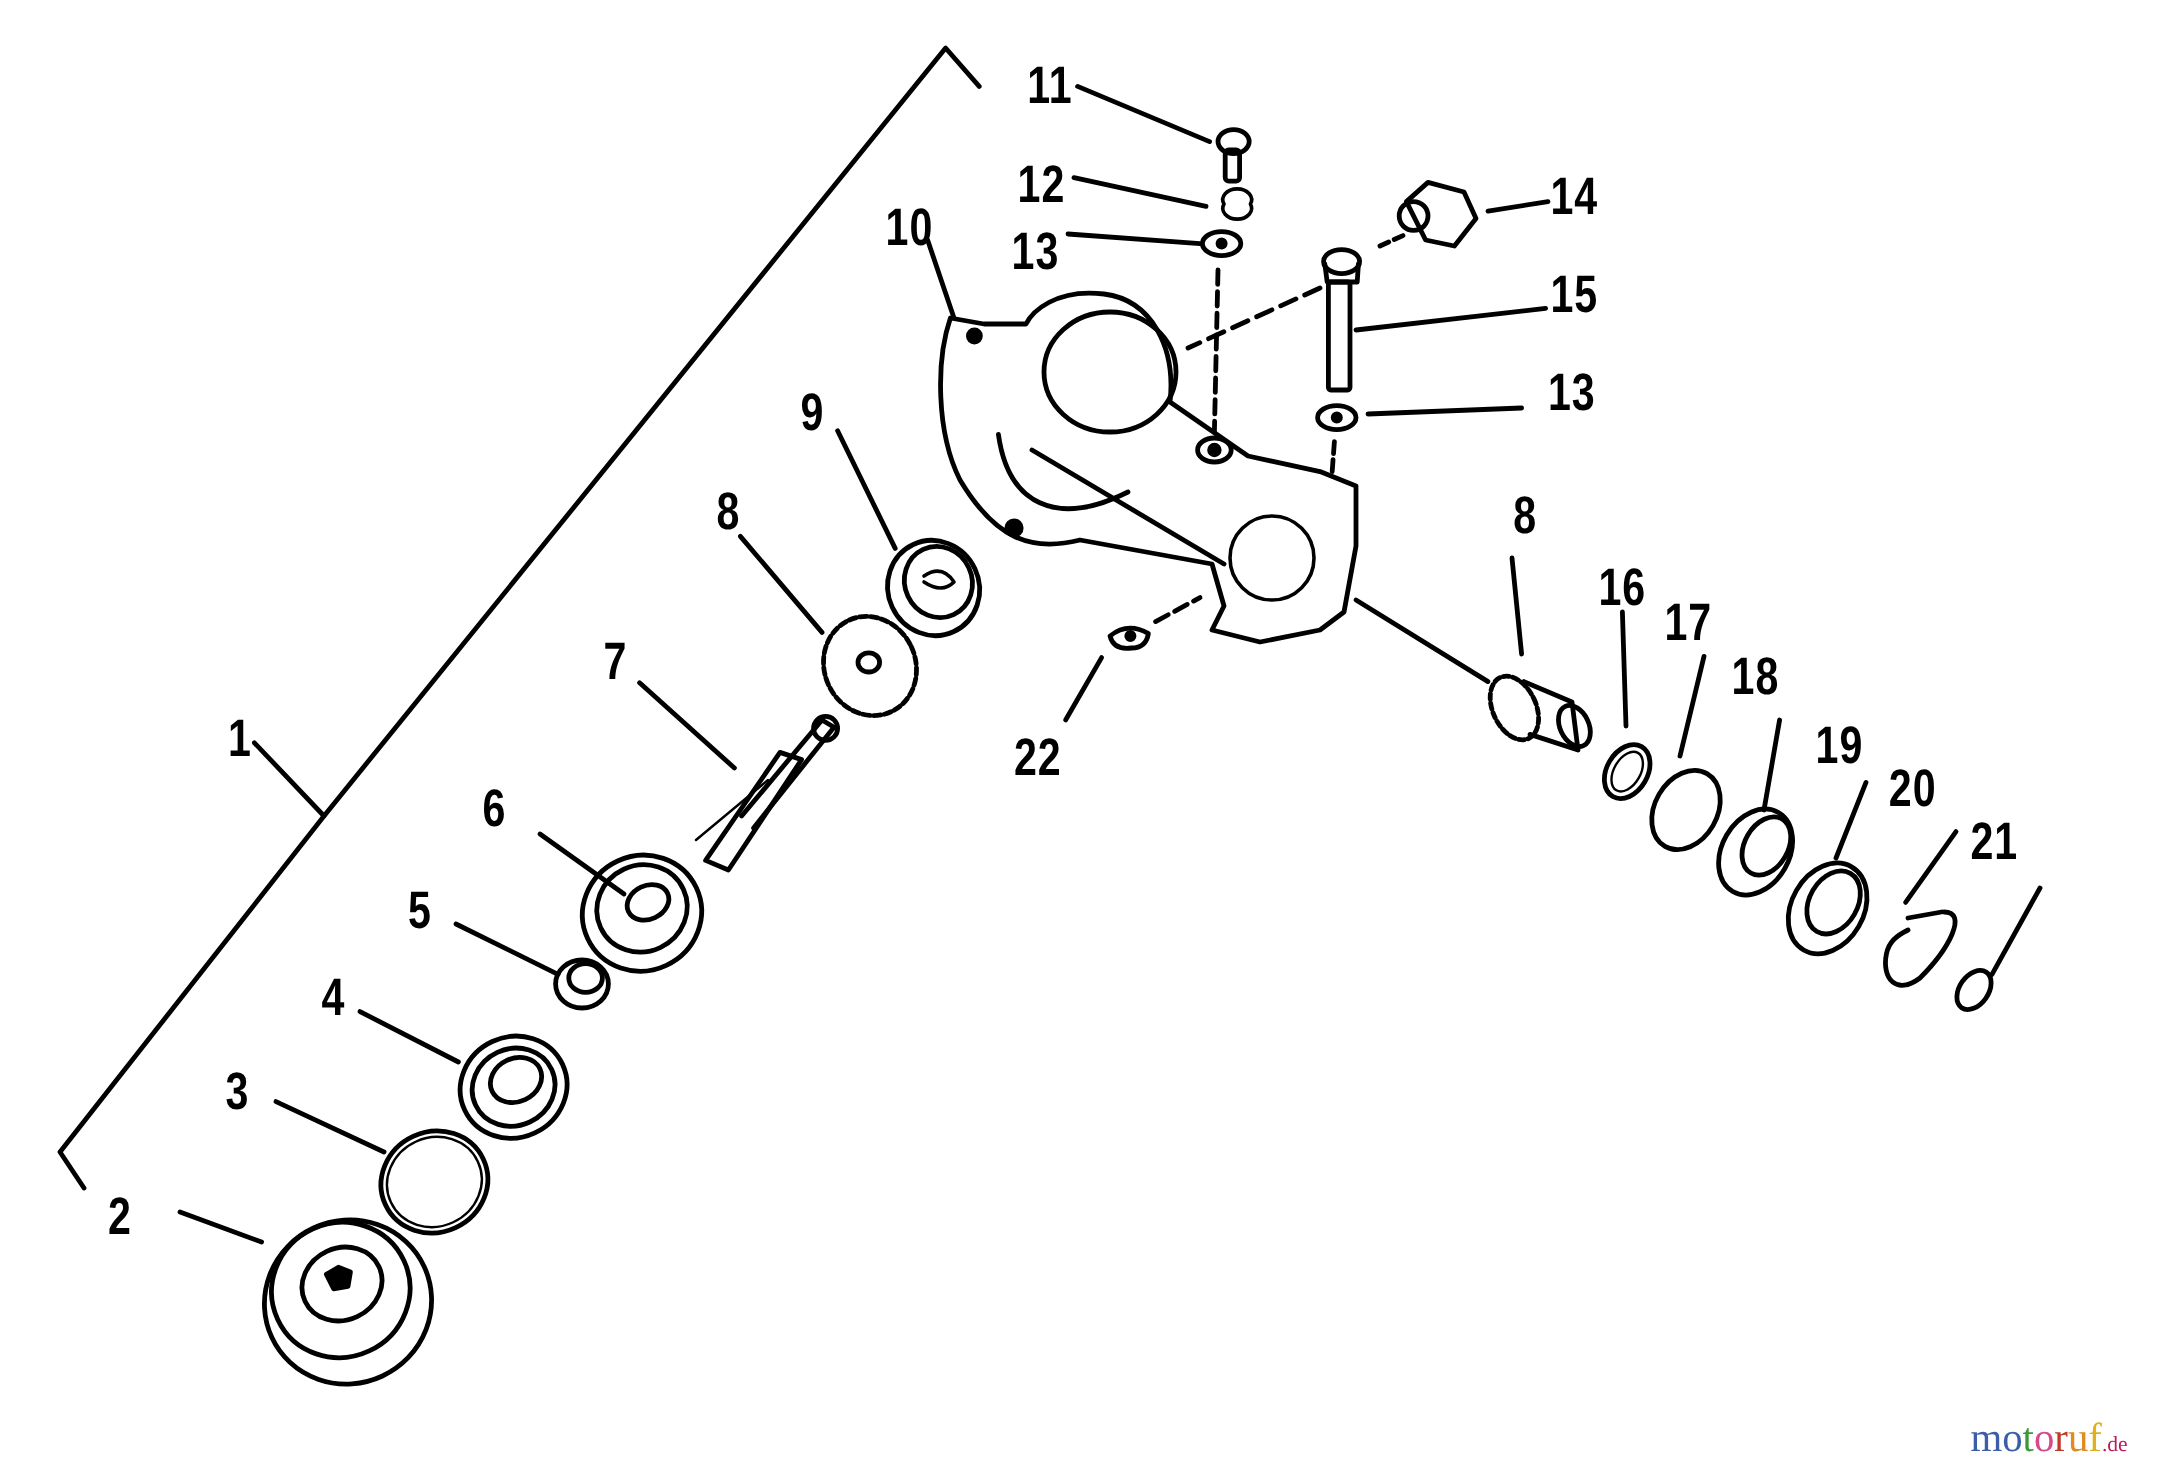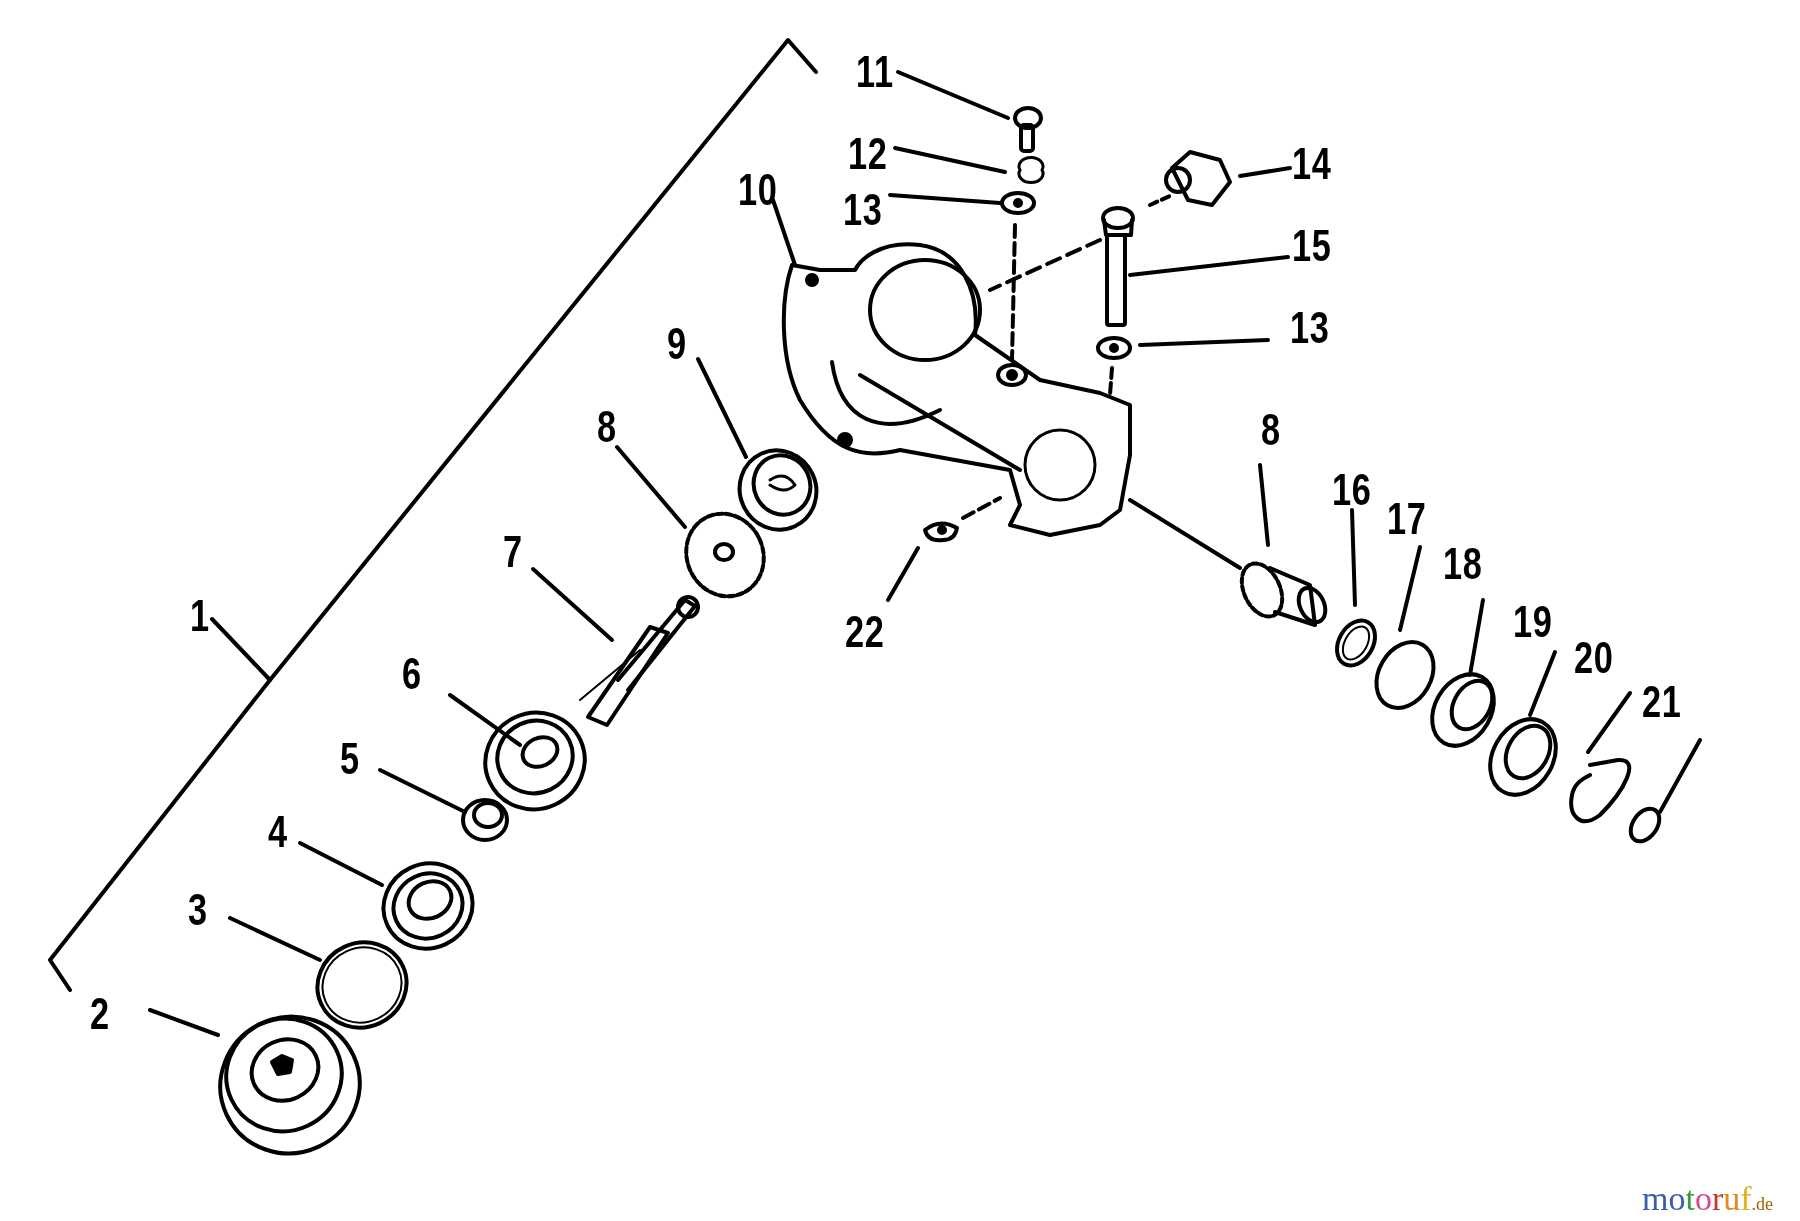--- a/index.html
+++ b/index.html
@@ -18,21 +18,21 @@
   }
   .watermark {
     position: absolute;
     left: 1642px;
     top: 1180px;
     font-family: "Liberation Serif", serif;
     font-size: 34px;
     letter-spacing: 0px;
   }
   .watermark span { display: inline-block; }
-  .watermark .tld { font-size: 18px; color: #a16207; }
+  .watermark .tld { font-size: 18px; color: #be185d; }
 </style>
 </head>
 <body>
 
 <div id="canvas">
   <svg width="1800" height="1221" viewBox="0 0 1800 1221" xmlns="http://www.w3.org/2000/svg" fill="none" stroke="#000" stroke-width="4" stroke-linecap="round" stroke-linejoin="round">
 
     <g>
       <polyline points="816,72 788,40 270,680 50,960 70,990"></polyline>
       <line x1="212" y1="619" x2="270" y2="680"></line>

